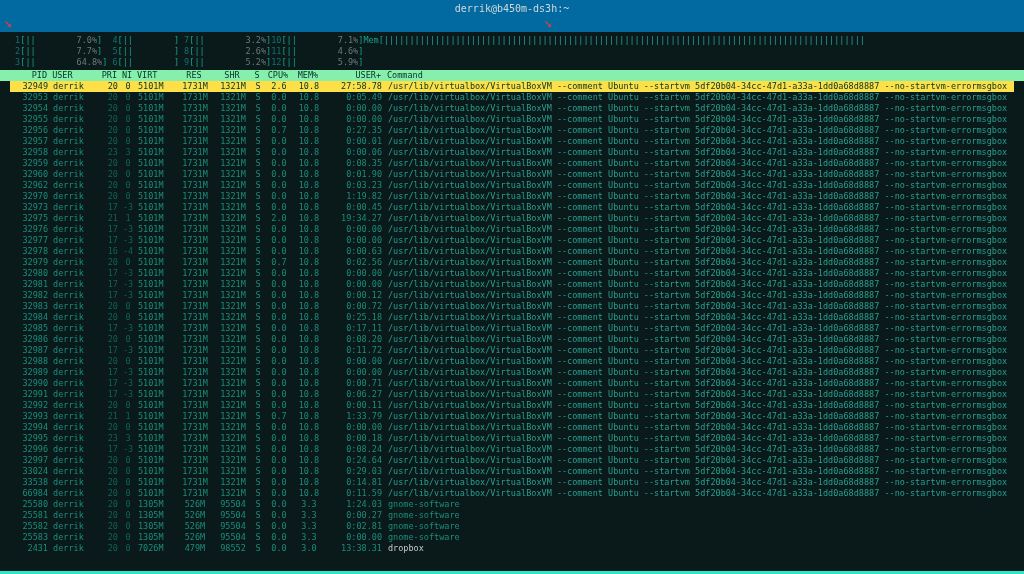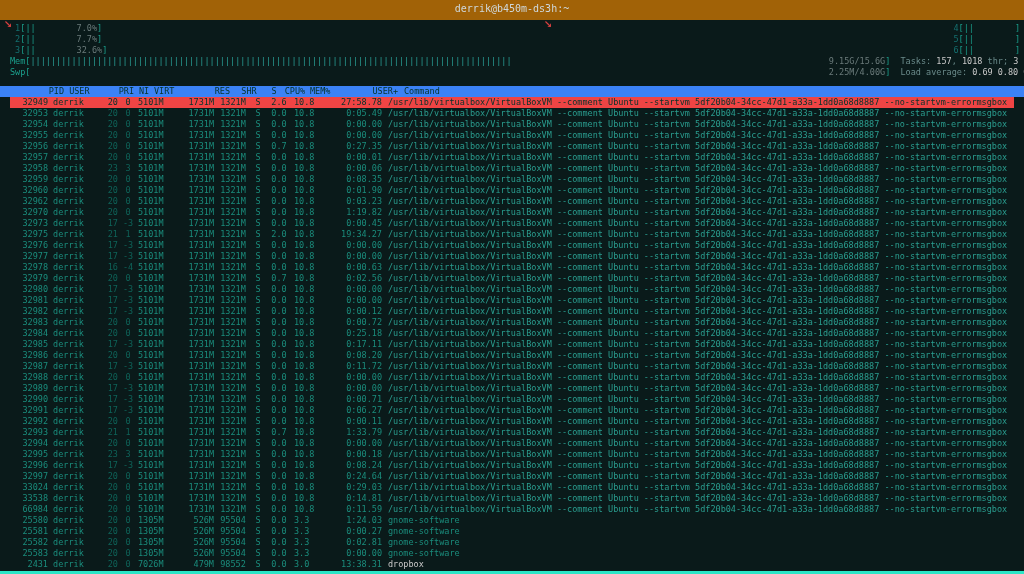--- a/index.html
+++ b/index.html
@@ -1,73 +1,83 @@
 <!DOCTYPE html>
 <html><head>
 <meta charset="utf-8">
 <style>
   html,body{margin:0;padding:0;background:#0a1a1a;color:#1aa08d;font-family:monospace;font-size:8.5px;line-height:11px;width:1024px;height:574px;overflow:hidden}
-  .titlebar{background:#a16207;color:#cfd8dc;text-align:center;height:20px;line-height:18px;font-size:10px}
-  .meters{padding:3px 4px 2px 10px;display:flex;flex-direction:column}
+  .titlebar{background:#0369a1;color:#cfd8dc;text-align:center;height:32px;line-height:18px;font-size:10px}
+  .meters{padding:3px 4px 2px 10px;display:flex;flex-direction:row}
   .meter-rows{display:flex;justify-content:space-between}
   .meter-col{display:flex;flex-direction:column}
   .meter-col>div{white-space:pre}
   .num{color:#146f6f}
   .pct{color:#6a7a7a}
   .big-bar{white-space:pre;color:#1aa08d}
   .big-bar .gauge{color:#2aa198}
   .stats{color:#6a8a8a}
   .stats .hl{color:#c9c9c9}
-  .header{background:#3b82f6;color:#04332b;display:flex;white-space:pre;padding:0 26px}
+  .header{background:#86efac;color:#04332b;display:flex;white-space:pre;padding:0 9px}
   .header span{color:#04332b}
   .rows{padding:0 10px}
   .row{display:flex;white-space:pre}
-  .row.sel{background:#ef4444;color:#04332b}
+  .row.sel{background:#fde047;color:#04332b}
   .row.sel .cmd,.row.sel .t,.row.sel .m,.row.sel .c,.row.sel .d{color:#04332b}
   .c{color:#1a8c7c}
   .d{color:#0e6258}
   .m{color:#1a8c7c}
   .t{color:#1a8c7c}
   .cmd{color:#2a9d8f}
   .cmd.db{color:#c9c9c9}
   .cmd.gs{color:#1a8c7c}
   .bottom{position:absolute;bottom:0;left:0;right:0;height:3px;background:#2ce6c7}
   .col-pid{display:inline-block;width:38px;text-align:right}
   .col-user{display:inline-block;width:46px}
   .col-pri{display:inline-block;width:24px;text-align:right}
   .col-ni{display:inline-block;width:20px;text-align:center}
   .col-virt{display:inline-block;width:38px;text-align:left}
-  .col-res{display:inline-block;width:38px;text-align:right}
+  .col-res{display:inline-block;width:38px;text-align:center}
   .col-shr{display:inline-block;width:38px;text-align:center}
   .col-s{display:inline-block;width:12px;text-align:center}
   .col-cpu{display:inline-block;width:30px;text-align:center}
-  .col-mem{display:inline-block;width:30px;text-align:left}
+  .col-mem{display:inline-block;width:30px;text-align:center}
   .col-time{display:inline-block;width:58px;text-align:right}
   .col-cmd{display:inline-block;padding-left:6px}
   .arrow-ovl{position:absolute;color:#d84040;font-size:14px;pointer-events:none}
 </style>
 </head>
 <body>
 
 <div class="titlebar">derrik@b450m-ds3h:~</div>
 
 <div class="arrow-ovl" style="top:17px;left:4px">↘</div>
 <div class="arrow-ovl" style="top:17px;left:544px">↘</div>
 
 <div class="meters">
   <div class="meter-rows" id="cpu-meters">
       <div class="meter-col">
         <div><span class="num"> 1</span>[<span class="gauge">||</span>        <span class="pct">7.0%</span>]</div>
         <div><span class="num"> 2</span>[<span class="gauge">||</span>        <span class="pct">7.7%</span>]</div>
-        <div><span class="num"> 3</span>[<span class="gauge">||</span>        <span class="pct">32.6%</span>]</div>
+        <div><span class="num"> 3</span>[<span class="gauge">||</span>        <span class="pct">64.8%</span>]</div>
       </div>
       <div class="meter-col">
         <div><span class="num"> 4</span>[<span class="gauge">||</span>        <span class="pct"></span>]</div>
         <div><span class="num"> 5</span>[<span class="gauge">||</span>        <span class="pct"></span>]</div>
         <div><span class="num"> 6</span>[<span class="gauge">||</span>        <span class="pct"></span>]</div>
+      </div>
+      <div class="meter-col">
+        <div><span class="num"> 7</span>[<span class="gauge">||</span>        <span class="pct">3.2%</span>]</div>
+        <div><span class="num"> 8</span>[<span class="gauge">||</span>        <span class="pct">2.6%</span>]</div>
+        <div><span class="num"> 9</span>[<span class="gauge">||</span>        <span class="pct">5.2%</span>]</div>
+      </div>
+      <div class="meter-col">
+        <div><span class="num">10</span>[<span class="gauge">||</span>        <span class="pct">7.1%</span>]</div>
+        <div><span class="num">11</span>[<span class="gauge">||</span>        <span class="pct">4.6%</span>]</div>
+        <div><span class="num">12</span>[<span class="gauge">||</span>        <span class="pct">5.9%</span>]</div>
       </div>
     </div>
   <div class="big-bar"><span>Mem</span>[<span class="gauge">||||||||||||||||||||||||||||||||||||||||||||||||||||||||||||||||||||||||||||||||||||||||||||||</span>                                                              <span class="pct"><span>9.15G</span>/<span>15.6G</span></span>]  <span class="stats"><span>Tasks:</span> <span class="hl">157</span>, <span class="hl">1018</span> <span>thr;</span> <span class="hl">3</span> <span>running</span></span></div>
   <div class="big-bar"><span>Swp</span>[<span class="gauge"></span>                                                                                                                                                            <span class="pct"><span>2.25M</span>/<span>4.00G</span></span>]  <span class="stats"><span>Load average:</span> <span class="hl">0.69</span> <span class="hl">0.80</span> <span class="hl">0.68</span></span></div>
   <div style="height:6px"></div>
 </div>
 
 <div class="header">
   <span class="col-pid">PID</span>
   <span class="col-user"> <span>USER</span></span>

